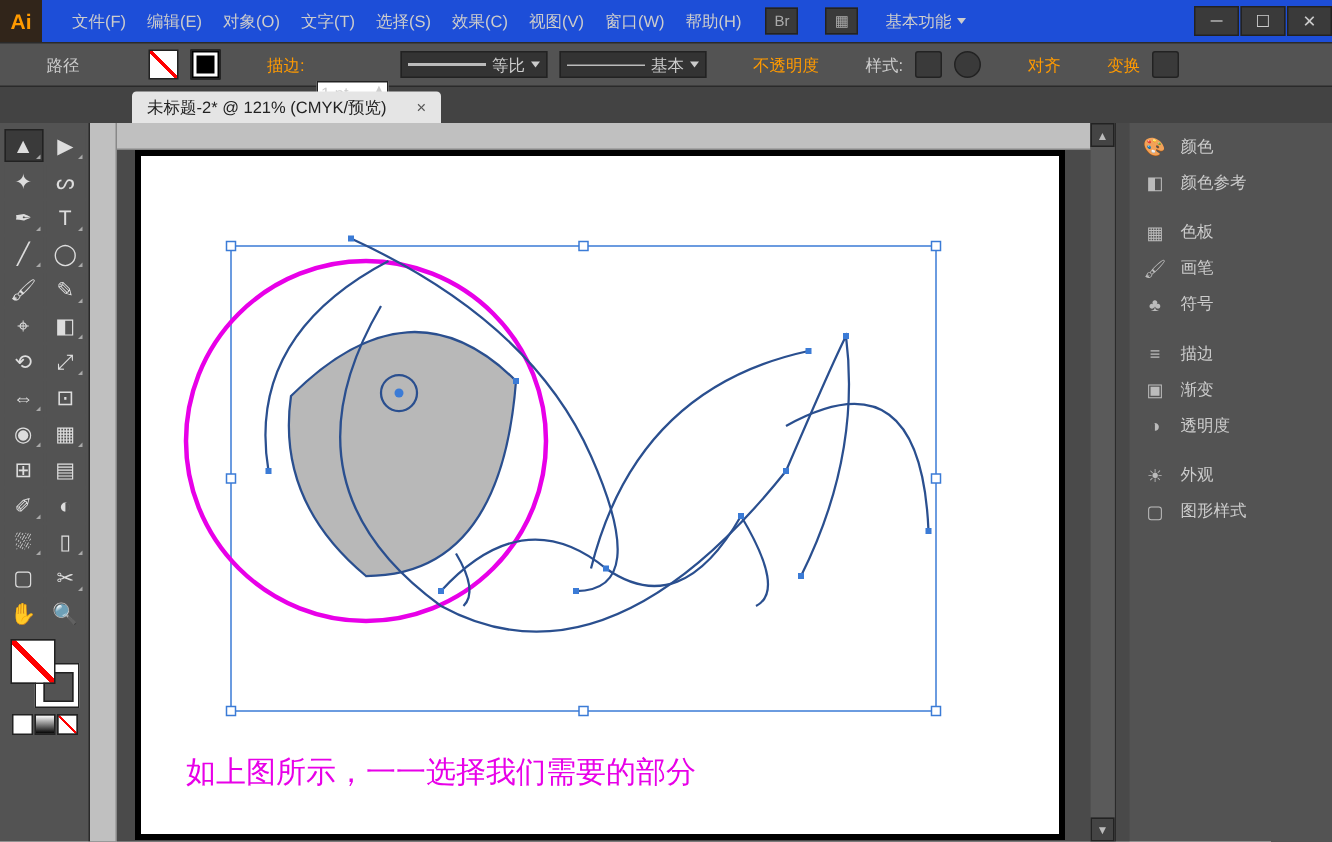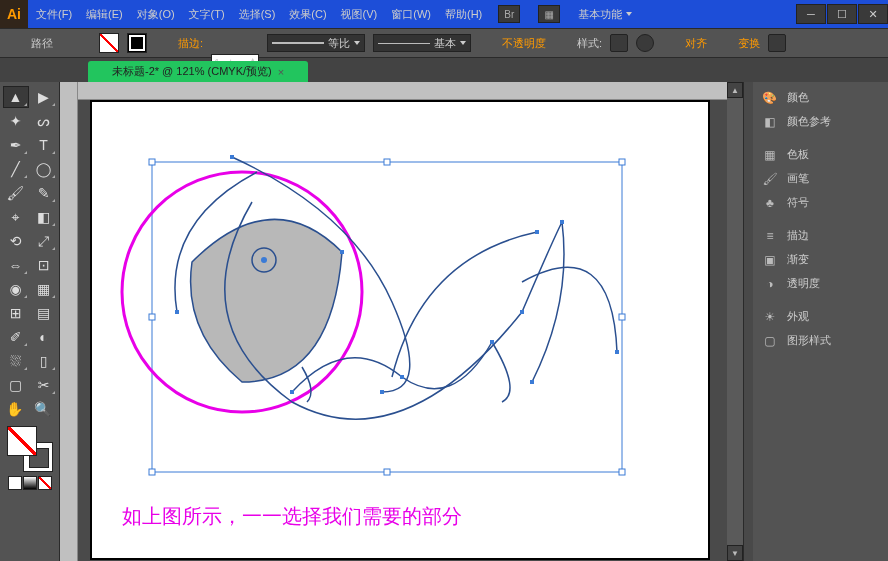--- a/index.html
+++ b/index.html
@@ -1,21 +1,21 @@
 <!DOCTYPE html>
 <html><head>
 <meta charset="utf-8">
 <style>
 * { margin:0; padding:0; box-sizing:border-box; font-family:"Microsoft YaHei",sans-serif; font-size:11px; }
 body { background:#4a4a4a; width:888px; height:561px; overflow:hidden; }
 
 
 .titlebar { height:28px; background:#1d4ed8; display:flex; align-items:center; }
 .ai-logo { width:28px; height:28px; background:#31251a; color:#ff9a00; font-weight:bold; display:flex; align-items:center; justify-content:center; font-size:14px; }
-.menus { display:flex; gap:2px; margin-left:2px; }
+.menus { display:flex; gap:2px; margin-left:14px; }
 .menu { color:#ccc; padding:4px 6px; cursor:default; }
 .title-icons { display:flex; gap:18px; margin-left:10px; align-items:center; }
 .ticon { width:22px; height:18px; background:#3a3a3a; border:1px solid #222; display:flex; align-items:center; justify-content:center; color:#aaa; font-size:10px; }
 .dropdown-lbl { color:#ccc; margin-left:18px; display:flex; align-items:center; gap:4px; }
 .arrow-dn { width:0; height:0; border-left:3px solid transparent; border-right:3px solid transparent; border-top:4px solid #ccc; }
 .win-btns { margin-left:auto; display:flex; }
 .win-btn { width:30px; height:20px; background:#3a3a3a; border:1px solid #222; color:#ccc; display:flex; align-items:center; justify-content:center; margin-left:1px; }
 
 
 .ctrlbar { height:30px; background:#535353; border-top:1px solid #2a2a2a; border-bottom:1px solid #2a2a2a; display:flex; align-items:center; padding:0 8px; gap:8px; color:#ccc; }
@@ -25,21 +25,21 @@
 .sw-nofill { background:linear-gradient(to top right,#fff 0%,#fff 45%,red 45%,red 55%,#fff 55%); }
 .sw-black { background:#000; outline:2px solid #fff; outline-offset:-4px; }
 .num-input { width:48px; height:18px; background:#fff; border:1px solid #222; padding:0 2px; display:flex; align-items:center; justify-content:space-between;margin-top:40px; }
 .ctl-combo { height:18px; background:#333; border:1px solid #222; display:flex; align-items:center; padding:0 4px; gap:4px; }
 .stroke-preview { width:52px; height:2px; background:#bbb; }
 .brush-preview { width:52px; height:1px; background:#bbb; }
 .tiny-icon { width:18px; height:18px; background:#3a3a3a; border:1px solid #222; border-radius:2px; }
 
 
 .tabbar { height:24px; background:#434343; display:flex; align-items:flex-end; padding-left:88px; }
-.tab { background:#22c55e; color:#222; padding:3px 24px; border-top-left-radius:3px; border-top-right-radius:3px; display:flex; align-items:center; gap:6px; }
+.tab { background:#e5e5e5; color:#222; padding:3px 10px; border-top-left-radius:3px; border-top-right-radius:3px; display:flex; align-items:center; gap:20px; }
 .tab-x { color:#555; }
 
 
 .main { display:flex; height:479px; }
 
 
 .tools { width:60px; background:#535353; border-right:1px solid #2a2a2a; padding:4px 2px; display:flex; flex-direction:column; align-items:center; }
 .tool-grid { display:grid; grid-template-columns:26px 26px; gap:2px; }
 .tool { width:26px; height:22px; background:#535353; display:flex; align-items:center; justify-content:center; color:#ddd; font-size:14px; border:1px solid transparent; position:relative; }
 .tool.sel { background:#3a3a3a; border:1px solid #222; }
@@ -50,21 +50,21 @@
 .fs-stroke::after { content:""; position:absolute; top:5px; left:5px; width:18px; height:18px; background:#535353; border:1px solid #222; }
 .mini-swatches { display:flex; gap:1px; margin-top:4px; }
 .mini-sw { width:14px; height:14px; border:1px solid #222; }
 
 
 .canvas-wrap { flex:1; background:#4a4a4a; display:flex; position:relative; }
 .ruler-v { width:18px; background:#c0c0c0; border-right:1px solid #888; }
 .canvas-col { flex:1; display:flex; flex-direction:column; }
 .ruler-h { height:18px; background:#c0c0c0; border-bottom:1px solid #888; }
 .canvas-area { flex:1; background:#4a4a4a; overflow:hidden; position:relative; }
-.artboard-outer { position:absolute; top:0; left:12px; width:620px; height:460px; border:2px solid #000000; background:#fff; }
+.artboard-outer { position:absolute; top:0; left:12px; width:620px; height:460px; border:4px solid #000000; background:#fff; }
 .caption { position:absolute; bottom:28px; left:30px; color:#e800e8; font-size:20px; font-family:"SimSun",serif; }
 svg.drawing { position:absolute; top:0; left:0; }
 .sel-handle { fill:#fff; stroke:#3b7bd6; stroke-width:1; }
 .sel-box { fill:none; stroke:#3b7bd6; stroke-width:1; }
 .anchor { fill:#3b7bd6; }
 .curve { fill:none; stroke:#2a4f8f; stroke-width:1.5; }
 
 .vscroll { width:16px; background:#5a5a5a; display:flex; flex-direction:column; }
 .scroll-btn { height:16px; background:#444; border:1px solid #222; color:#bbb; font-size:8px; display:flex; align-items:center; justify-content:center; }
 .scroll-track { flex:1; background:#5a5a5a; }

